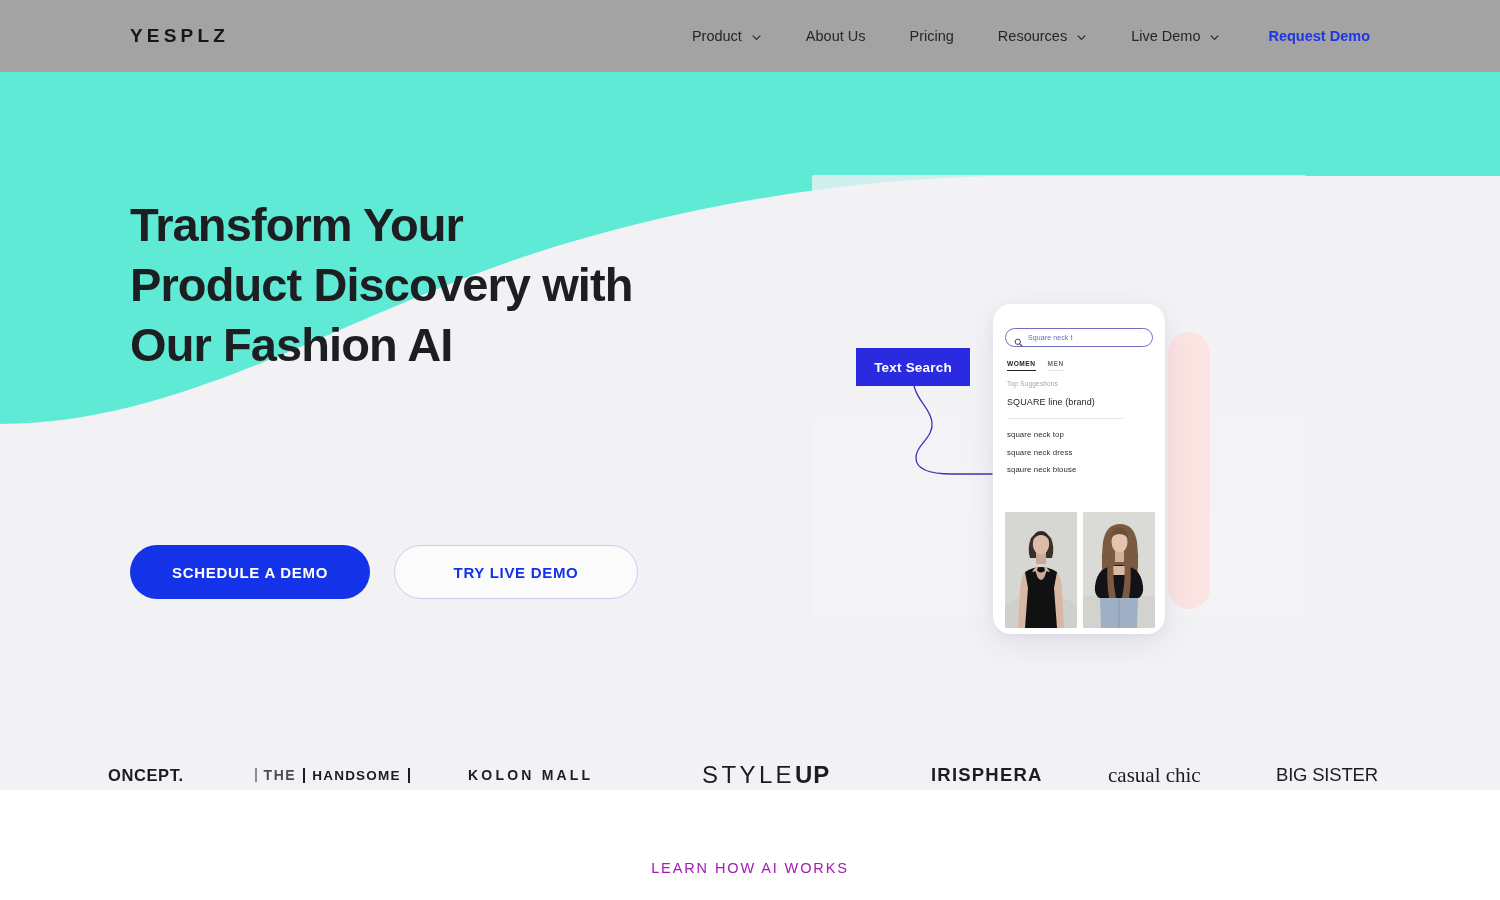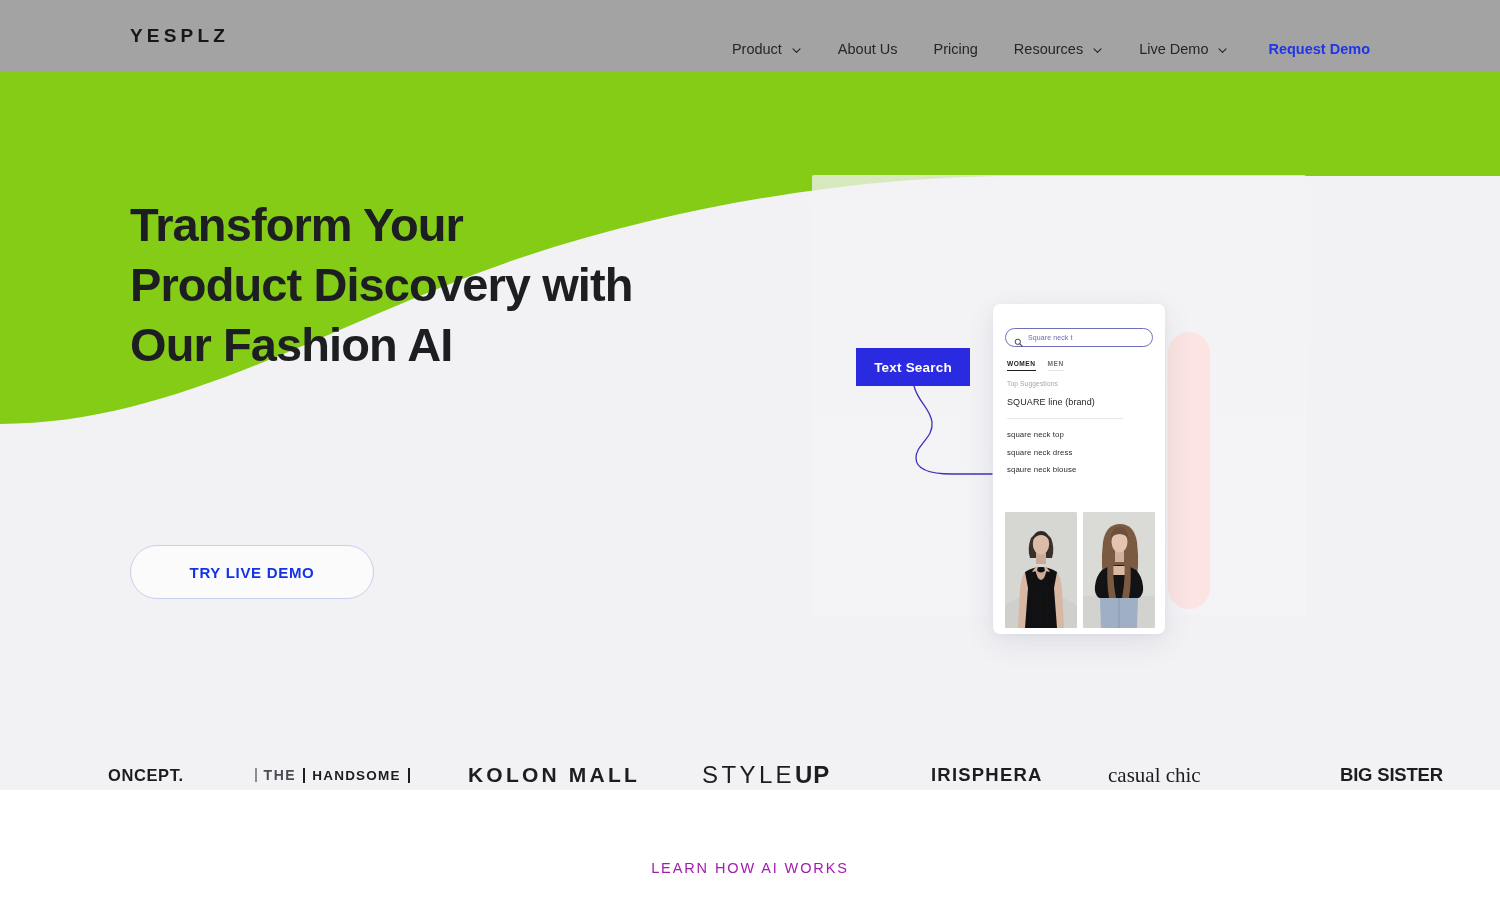--- a/index.html
+++ b/index.html
@@ -50,22 +50,21 @@
     cursor: pointer;
   }
 
   .nav {
     position: absolute;
     right: 130px;
     top: 0;
     height: 72px;
     display: flex;
     align-items: center;
-    gap: 8px;
-    margin-top: 13px;
+    gap: 16px;
   }
 
   .nav-item {
     display: flex;
     align-items: center;
     height: 72px;
     padding: 0 14px;
     font-size: 14.5px;
     color: #25262b;
     cursor: pointer;
@@ -90,21 +89,21 @@
     padding-right: 0;
     padding-left: 18px;
   }
 
   
   .hero {
     position: absolute;
     top: 72px; left: 0;
     width: 1500px;
     height: 718px;
-    background: #84cc16;
+    background: #5eead4;
     overflow: hidden;
   }
 
   
   .hero-curve {
     position: absolute;
     top: 0; left: 0;
     width: 1500px;
     height: 718px;
     pointer-events: none;
@@ -209,21 +208,21 @@
     border-radius: 30px;
   }
 
   .phone {
     position: absolute;
     left: 153px;
     top: 72px;
     width: 172px;
     height: 330px;
     background: #ffffff;
-    border-radius: 7px;
+    border-radius: 18px;
     box-shadow: 0 8px 30px rgba(60,60,90,0.10), 0 2px 8px rgba(60,60,90,0.05);
     overflow: hidden;
   }
 
   .search-bar {
     position: absolute;
     left: 12px;
     top: 24px;
     width: 148px;
     height: 19px;
@@ -374,26 +373,26 @@
     color: #1c1d21;
     white-space: nowrap;
     user-select: none;
   }
 
   .logo-concept  { left: 108px;  font-size: 16.5px; font-weight: 700; letter-spacing: .6px; }
   .logo-handsome { left: 255px;  font-size: 13.5px; font-weight: 700; letter-spacing: 1.2px; display:flex; align-items:center; gap:7px;}
   .logo-handsome .bar { display:inline-block; width:2px; height:15px; background:#1c1d21;}
   .logo-handsome .bar.thin { width:1.5px; height:14px; background:#8b8d93; }
   .logo-handsome .the { font-size: 14px; font-weight: 600; letter-spacing: 1.6px; color:#4a4c52;}
-  .logo-kolon    { left: 468px;  font-size: 21px;  font-weight: 700; letter-spacing: 3.2px; }
+  .logo-kolon    { left: 468px;  font-size: 14px;  font-weight: 700; letter-spacing: 3.2px; }
   .logo-styleup  { left: 702px;  font-size: 24px;  font-weight: 400; letter-spacing: 3.4px; }
   .logo-styleup b { font-weight: 800; letter-spacing: 1px; }
   .logo-iris     { left: 931px;  font-size: 18.5px; font-weight: 700; letter-spacing: 1.2px; }
   .logo-casual   { left: 1108px; font-size: 21px;  font-weight: 400; font-family: "Liberation Serif", serif; letter-spacing: 0px; }
-  .logo-big      { left: 1340px; font-size: 18.5px; font-weight: 700; letter-spacing: .1px; }
+  .logo-big      { left: 1276px; font-size: 18.5px; font-weight: 400; letter-spacing: .1px; }
   .logo-big span { letter-spacing: -.2px; }
 
   
   .bottom-band {
     position: absolute;
     left: 0;
     top: 790px;
     width: 1500px;
     height: 110px;
     background: #ffffff;
@@ -474,20 +473,21 @@
     <div class="hero-inner">
 
       <h1 class="headline">
         <span>Transform Your</span><br>
         <span>Product Discovery with</span><br>
         <span>Our Fashion AI</span>
       </h1>
 
 
       <div class="cta-row">
+        <button class="btn btn-primary">SCHEDULE A DEMO</button>
         <button class="btn btn-secondary">TRY LIVE DEMO</button>
       </div>
 
     </div>
 
     <div class="mock">
 
       <div class="pink-blob"></div>
 
       <div class="phone">

